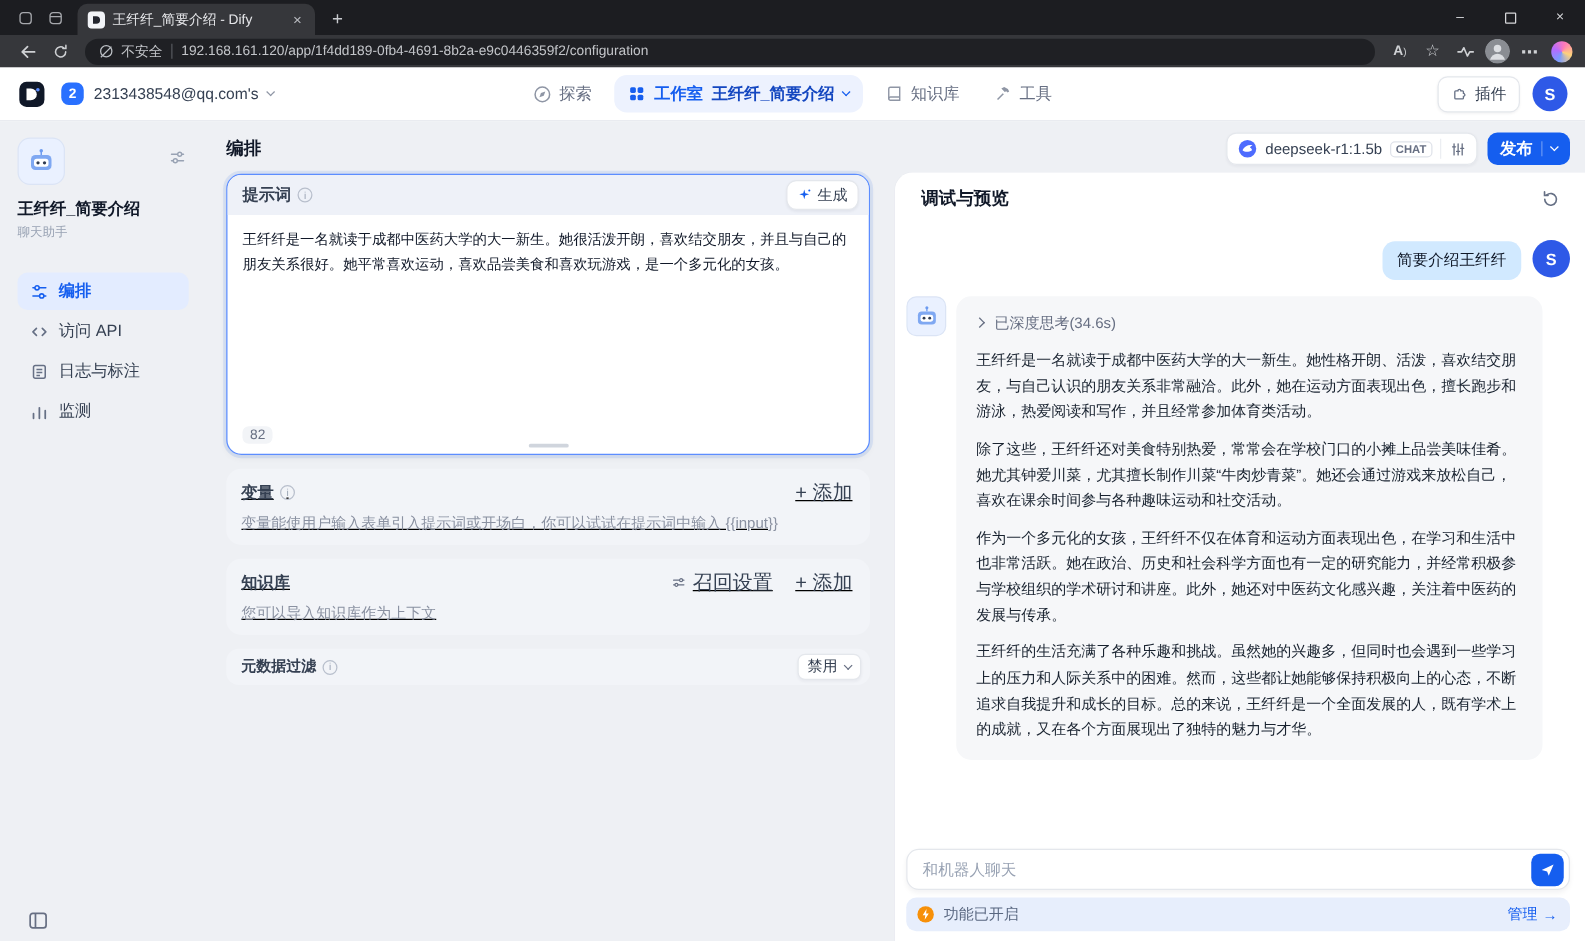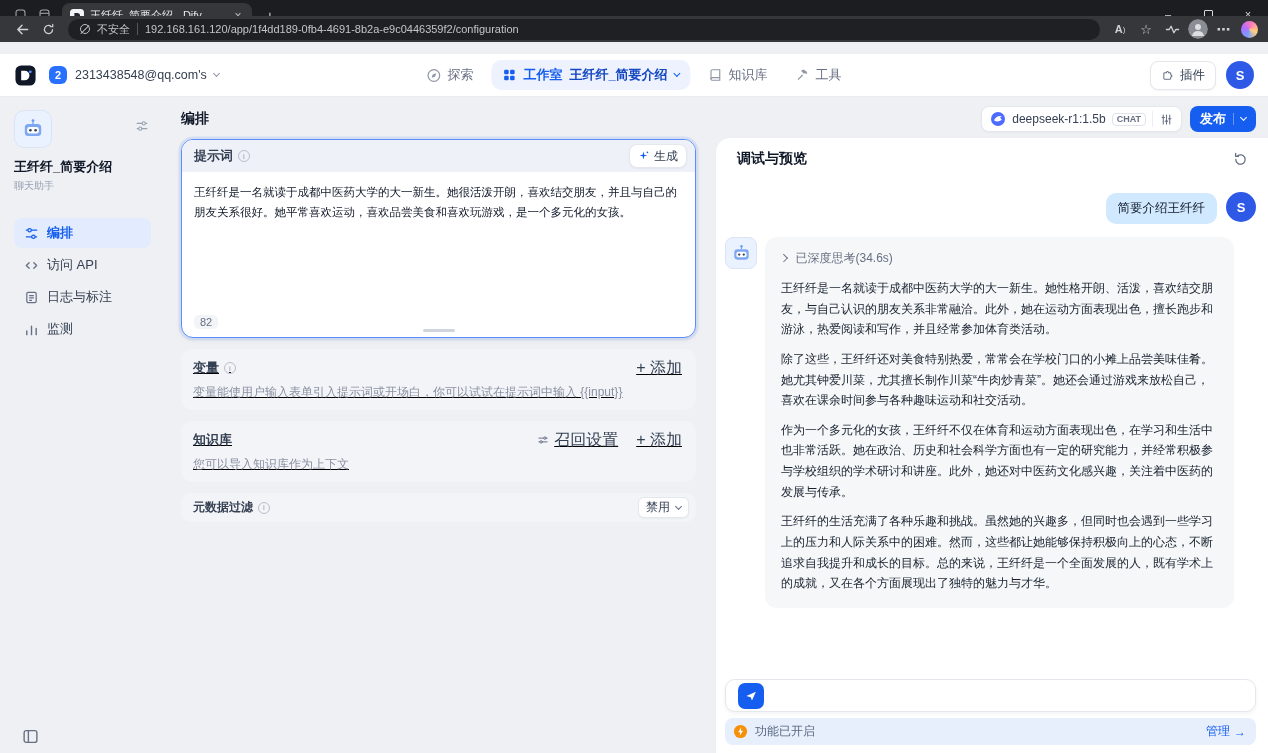--- a/index.html
+++ b/index.html
@@ -14,21 +14,21 @@
   .tab { display:flex; align-items:center; gap:6px; width:190px; height:25px; background:#36373b; border-radius:8px 8px 0 0; padding:0 6px 0 8px; margin-left:6px; }
   .favicon { width:14px; height:14px; flex:none; display:flex; }
   .tab-title { flex:1; font-size:11px; color:#e6e7ea; white-space:nowrap; overflow:hidden; text-overflow:ellipsis; }
   .tab-close { font-size:12px; color:#b9bbc0; width:16px; height:16px; display:flex; align-items:center; justify-content:center; border-radius:4px; }
   .newtab { width:24px; height:24px; display:flex; align-items:center; justify-content:center; font-size:15px; color:#c9cbd0; margin:0 0 1px 6px; }
   .win-controls { margin-left:auto; display:flex; height:100%; }
   .win-controls span { width:40px; display:flex; align-items:center; justify-content:center; font-size:11px; color:#d6d7da; }
   .maxbox { width:9px; height:9px; border:1.1px solid #d6d7da; border-radius:1px; display:block; }
 
   
-  .urlbar { position:absolute; top:16px; left:0; right:0; height:26px; background:#36373b; display:flex; align-items:center; padding:0 10px; gap:2px; }
+  .urlbar { position:absolute; top:28px; left:0; right:0; height:26px; background:#36373b; display:flex; align-items:center; padding:0 10px; gap:2px; }
   .nav-ic { width:24px; height:22px; display:flex; align-items:center; justify-content:center; color:#cfd1d4; font-size:13px; border-radius:4px; flex:none; }
   .address { flex:1; height:21px; background:#1f2024; border-radius:11px; display:flex; align-items:center; gap:7px; padding:0 12px; margin:0 6px; min-width:0; }
   .nosec { width:10px; height:10px; border:1.2px solid #bdc1c6; border-radius:50%; position:relative; display:block; }
   .nosec::after { content:""; position:absolute; left:-2px; top:3.6px; width:12px; height:1.2px; background:#bdc1c6; transform:rotate(-45deg); }
   .nosec-label { font-size:11px; color:#c3c5c9; flex:none; }
   .vdiv { width:1px; height:12px; background:#55575c; flex:none; }
   .url { font-size:11px; color:#c3c5c9; white-space:nowrap; overflow:hidden; }
   .ra { font-size:11px; font-weight:700; }
   .ra i { font-style:normal; font-size:8px; vertical-align:top; font-weight:400; }
   .star { font-size:13px; }
@@ -72,21 +72,21 @@
   .model-pill { height:26px; background:rgba(255,255,255,.95); border:0.5px solid #e4e7ec; border-radius:8px; display:flex; align-items:center; gap:6px; padding:0 8px; box-shadow:0 1px 2px rgba(16,24,40,.04); }
   .model-name { font-size:12px; color:#354052; font-weight:500; }
   .chat-tag { font-size:9px; color:#676f83; border:1px solid #e0e3ea; border-radius:4px; padding:0.5px 4px; font-weight:600; }
   .tune { display:flex; color:#676f83; padding-left:7px; border-left:1px solid #eceef2; height:16px; align-items:center; }
   .publish { height:26px; background:#155eef; border:none; border-radius:8px; color:#fff; font-size:13px; font-weight:600; display:flex; align-items:center; gap:7px; padding:0 10px; font-family:inherit; }
   .pdiv { width:1px; height:12px; background:rgba(255,255,255,.35); }
   .chev.white { color:#fff; }
 
   
   .maincol { position:absolute; left:181px; top:139px; width:515px; display:flex; flex-direction:column; gap:11px; }
-  .prompt-card { background:#fff; border:1.5px solid #5c8dff; box-shadow:0 0 0 2.5px rgba(21,94,239,.10), 0 2px 6px rgba(16,24,40,.06); border-radius:12px; height:199px; display:flex; flex-direction:column; overflow:hidden; }
+  .prompt-card { background:#fff; border:1.5px solid #5c8dff; box-shadow:0 0 0 2.5px rgba(21,94,239,.10), 0 2px 6px rgba(16,24,40,.06); border-radius:12px; height:225px; display:flex; flex-direction:column; overflow:hidden; }
   .pc-head { height:32px; background:#eef1f8; display:flex; align-items:center; justify-content:space-between; padding:0 8px 0 12px; flex:none; }
   .pc-title, .gc-title { display:flex; align-items:center; gap:5px; font-size:13px; font-weight:700; color:#354052; }
   .info { width:12px; height:12px; border:1px solid #b8bfcc; border-radius:50%; color:#98a2b3; font-size:8px; display:inline-flex; align-items:center; justify-content:center; font-style:normal; font-weight:400; }
   .gen-btn { height:24px; background:#fff; border:0.5px solid #e4e7ec; border-radius:8px; box-shadow:0 1px 2px rgba(16,24,40,.05); display:flex; align-items:center; gap:4px; padding:0 8px; font-size:12px; color:#354052; font-weight:500; font-family:inherit; }
   .gen-btn svg { color:#155eef; }
   .pc-body { flex:1; padding:10px 12px; font-size:11.5px; line-height:1.75; color:#101828; }
   .pc-foot { height:30px; position:relative; flex:none; display:flex; align-items:center; padding:0 12px; }
   .count { font-size:11px; color:#676f83; background:#f2f4f7; border-radius:5px; padding:1px 6px; }
   .handle { position:absolute; left:50%; bottom:5px; transform:translateX(-50%); width:32px; height:3px; background:#d0d5dd; border-radius:2px; }
   .gray-card { background:#f2f4f8; border-radius:12px; padding:8px 10px 9px 12px;text-decoration:underline; }
@@ -432,20 +432,21 @@
           </div>
           <p>王纤纤是一名就读于成都中医药大学的大一新生。她性格开朗、活泼，喜欢结交朋友，与自己认识的朋友关系非常融洽。此外，她在运动方面表现出色，擅长跑步和游泳，热爱阅读和写作，并且经常参加体育类活动。</p>
           <p>除了这些，王纤纤还对美食特别热爱，常常会在学校门口的小摊上品尝美味佳肴。她尤其钟爱川菜，尤其擅长制作川菜“牛肉炒青菜”。她还会通过游戏来放松自己，喜欢在课余时间参与各种趣味运动和社交活动。</p>
           <p>作为一个多元化的女孩，王纤纤不仅在体育和运动方面表现出色，在学习和生活中也非常活跃。她在政治、历史和社会科学方面也有一定的研究能力，并经常积极参与学校组织的学术研讨和讲座。此外，她还对中医药文化感兴趣，关注着中医药的发展与传承。</p>
           <p>王纤纤的生活充满了各种乐趣和挑战。虽然她的兴趣多，但同时也会遇到一些学习上的压力和人际关系中的困难。然而，这些都让她能够保持积极向上的心态，不断追求自我提升和成长的目标。总的来说，王纤纤是一个全面发展的人，既有学术上的成就，又在各个方面展现出了独特的魅力与才华。</p>
         </div>
       </div>
     </div>
 
     <div class="chat-input">
+      <input placeholder="和机器人聊天" style="">
       <button class="send">
         <svg viewBox="0 0 16 16" width="12" fill="#fff">
             <path d="M1.8 8 L14.5 2.2 L9.3 14 L7.6 9.6 L1.8 8 Z"></path>
           </svg>
       </button>
     </div>
 
     <div class="features">
       <span class="f-left">
         <svg viewBox="0 0 16 16" width="15">

